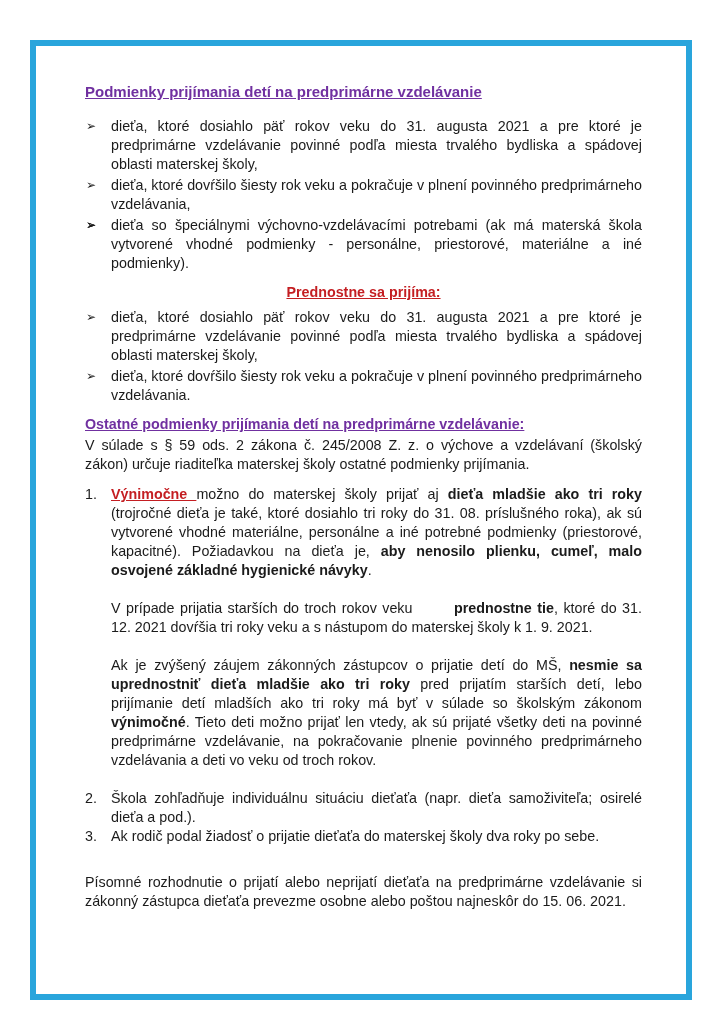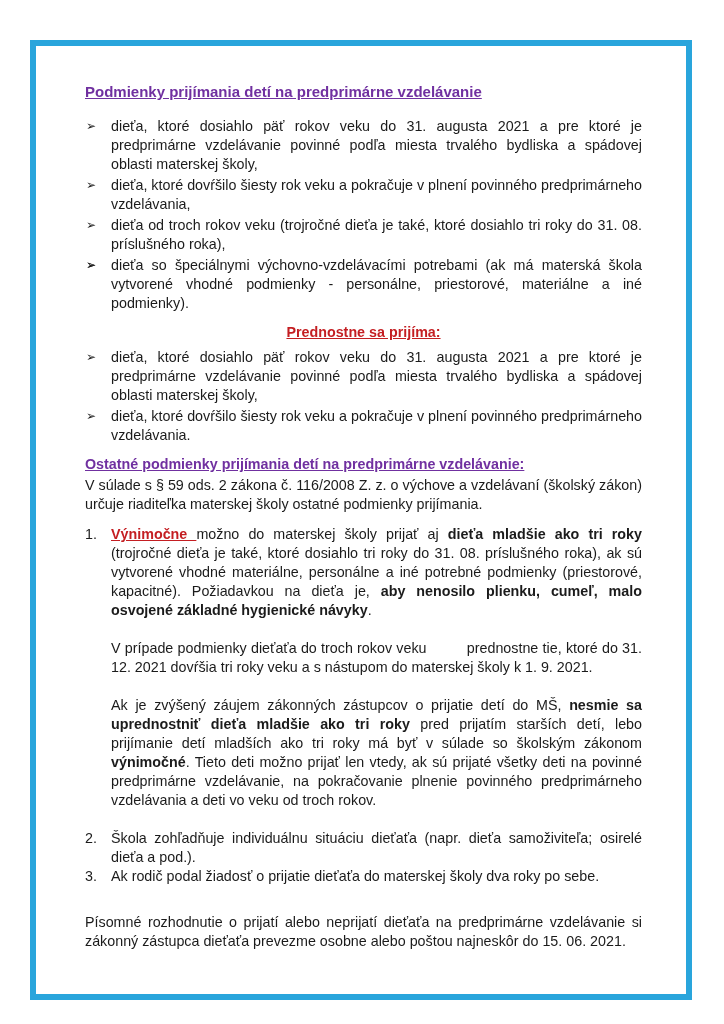--- a/index.html
+++ b/index.html
@@ -51,40 +51,40 @@
 
 <div class="frame">
   <div class="content">
 
     <h1 class="title">Podmienky prijímania detí na predprimárne vzdelávanie</h1>
 
 
     <ul class="bullets">
       <li><span class="marker">➢</span><span>dieťa, ktoré dosiahlo päť rokov veku do 31. augusta 2021 a pre ktoré je predprimárne vzdelávanie povinné podľa miesta trvalého bydliska a spádovej oblasti materskej školy,</span></li>
       <li><span class="marker">➢</span><span>dieťa, ktoré dovŕšilo šiesty rok veku a pokračuje v plnení povinného predprimárneho vzdelávania,</span></li>
-      <li><span class="marker">➢</span><span>dieťa od troch rokov veku (trojročné dieťa je také, ktoré dosiahlo tri roky do 31. 08. príslušného roka),</span></li>
+      <li><span class="marker">➢</span></li>
       <li><span class="marker">➢</span></li>
       <li><span class="marker">➢</span><span>dieťa so špeciálnymi výchovno-vzdelávacími potrebami (ak má materská škola vytvorené vhodné podmienky - personálne, priestorové, materiálne a iné podmienky).</span></li>
     </ul>
 
     <p class="h-red">Prednostne sa prijíma:</p>
 
     <ul class="bullets">
       <li><span class="marker">➢</span><span>dieťa, ktoré dosiahlo päť rokov veku do 31. augusta 2021 a pre ktoré je predprimárne vzdelávanie povinné podľa miesta trvalého bydliska a spádovej oblasti materskej školy,</span></li>
       <li><span class="marker">➢</span><span>dieťa, ktoré dovŕšilo šiesty rok veku a pokračuje v plnení povinného predprimárneho vzdelávania.</span></li>
     </ul>
 
     <p class="h-purple">Ostatné podmienky prijímania detí na predprimárne vzdelávanie:</p>
-    <p class="just intro-para">V súlade s § 59 ods. 2 zákona č. 116/2008 Z. z. o výchove a vzdelávaní (školský zákon) určuje riaditeľka materskej školy ostatné podmienky prijímania.</p>
+    <p class="just intro-para">V súlade s § 59 ods. 2 zákona č. 245/2008 Z. z. o výchove a vzdelávaní (školský zákon) určuje riaditeľka materskej školy ostatné podmienky prijímania.</p>
 
     <div class="num-item">
       <span class="num">1.</span>
       <div class="num-body">
         <p class="just"><span style="font-weight: 700; text-decoration: underline; color: rgb(196, 30, 34);">Výnimočne </span><span>možno do materskej školy prijať aj </span><span style="font-weight: 700;">dieťa mladšie ako tri roky</span><span> (trojročné dieťa je také, ktoré dosiahlo tri roky do 31. 08. príslušného roka), ak sú vytvorené vhodné materiálne, personálne a iné potrebné podmienky (priestorové, kapacitné). Požiadavkou na dieťa je, </span><span style="font-weight: 700;">aby nenosilo plienku, cumeľ, malo osvojené základné hygienické návyky</span><span>.</span></p>
-        <p class="just mt"><span>V prípade podmienky dieťaťa do troch rokov veku </span><span style="font-weight: 400; padding-left: 36px;">prednostne tie</span><span>, ktoré do 31. 12. 2021 dovŕšia tri roky veku a s nástupom do materskej školy k 1. 9. 2021.</span></p>
+        <p class="just mt"><span>V prípade prijatia starších do troch rokov veku </span><span style="font-weight: 700; padding-left: 36px;">prednostne tie</span><span>, ktoré do 31. 12. 2021 dovŕšia tri roky veku a s nástupom do materskej školy k 1. 9. 2021.</span></p>
         <p class="just mt"><span>Ak je zvýšený záujem zákonných zástupcov o prijatie detí do MŠ, </span><span style="font-weight: 700;">nesmie sa uprednostniť dieťa mladšie ako tri roky</span><span> pred prijatím starších detí, lebo prijímanie detí mladších ako tri roky má byť v súlade so školským zákonom </span><span style="font-weight: 700;">výnimočné</span><span>. Tieto deti možno prijať len vtedy, ak sú prijaté všetky deti na povinné predprimárne vzdelávanie, na pokračovanie plnenie povinného predprimárneho vzdelávania a deti vo veku od troch rokov.</span></p>
       </div>
     </div>
 
     <div class="num-item mt">
       <span class="num">2.</span>
       <div class="num-body">
         <p class="just">Škola zohľadňuje individuálnu situáciu dieťaťa (napr. dieťa samoživiteľa; osirelé dieťa a pod.).</p>
       </div>
     </div>

